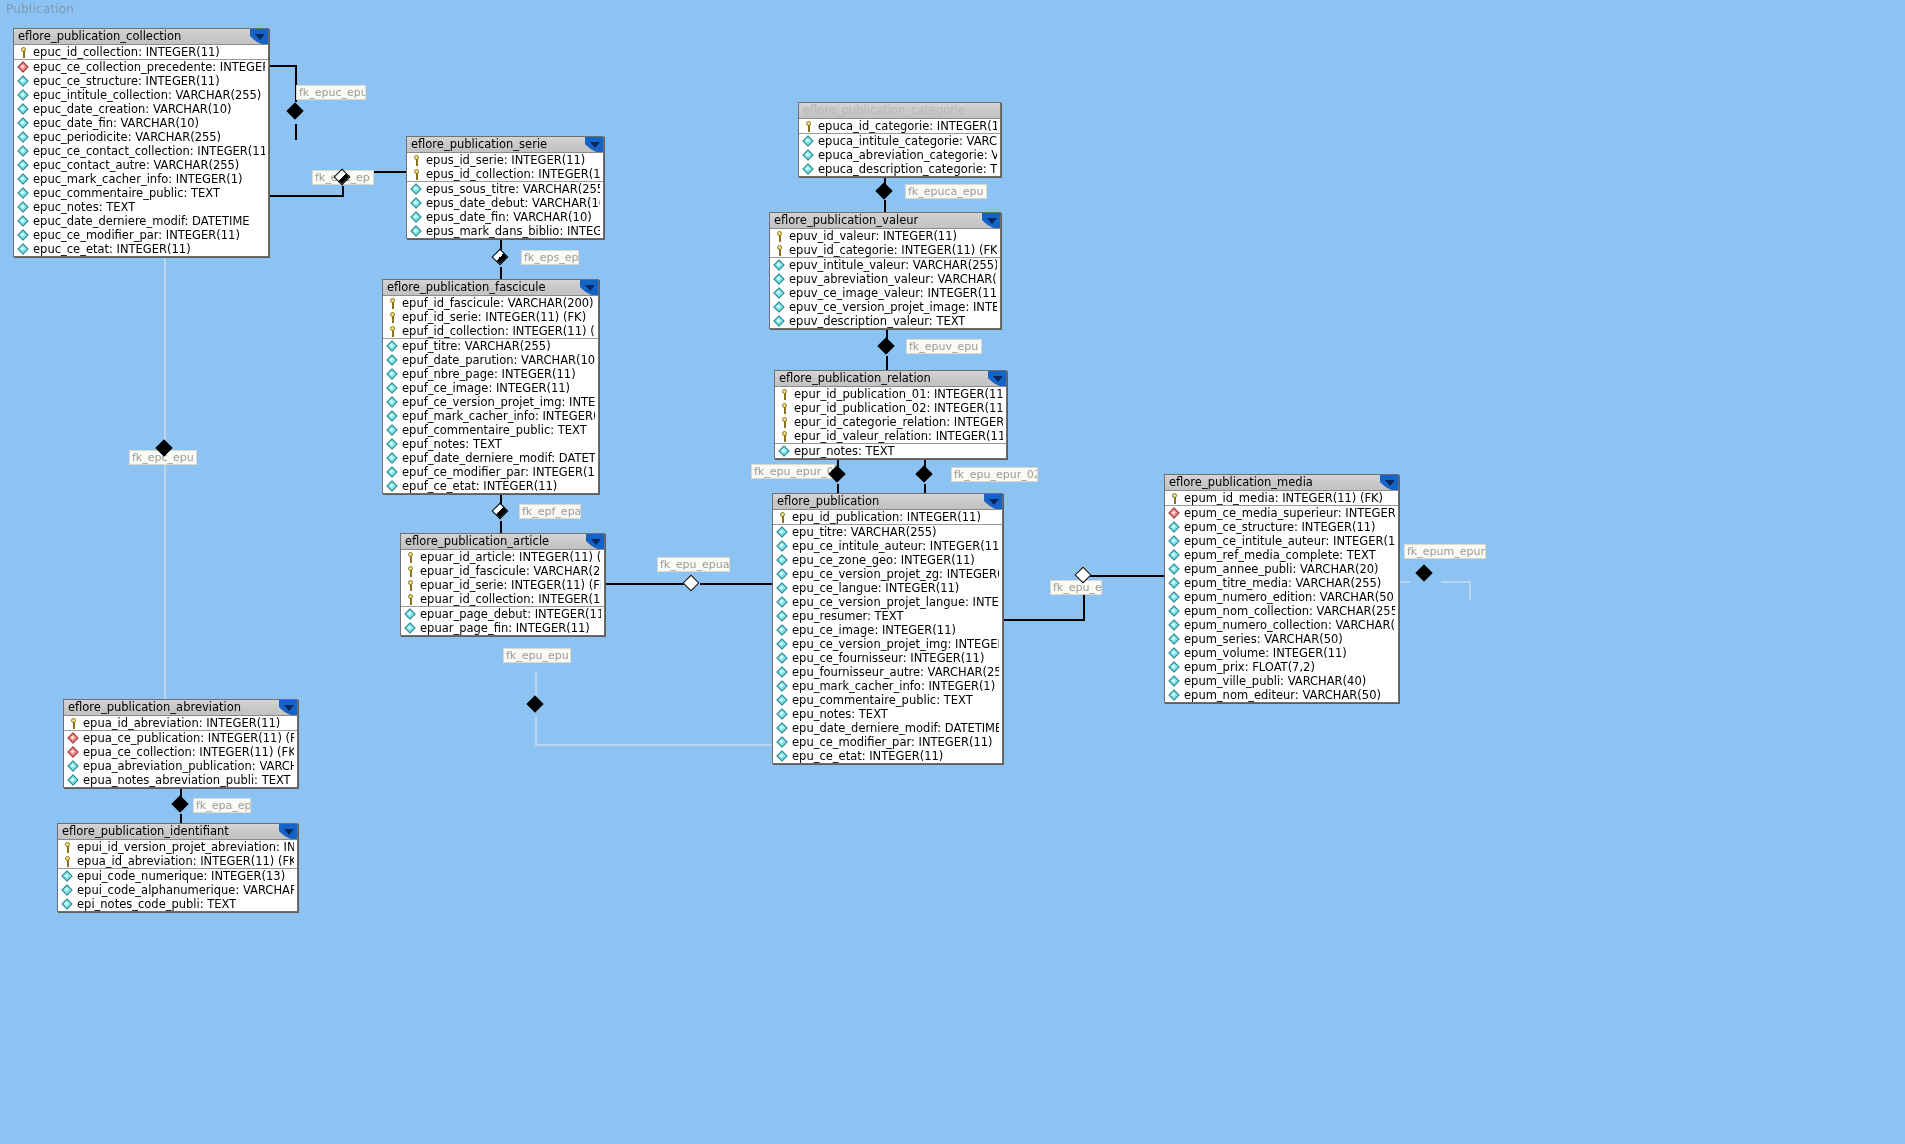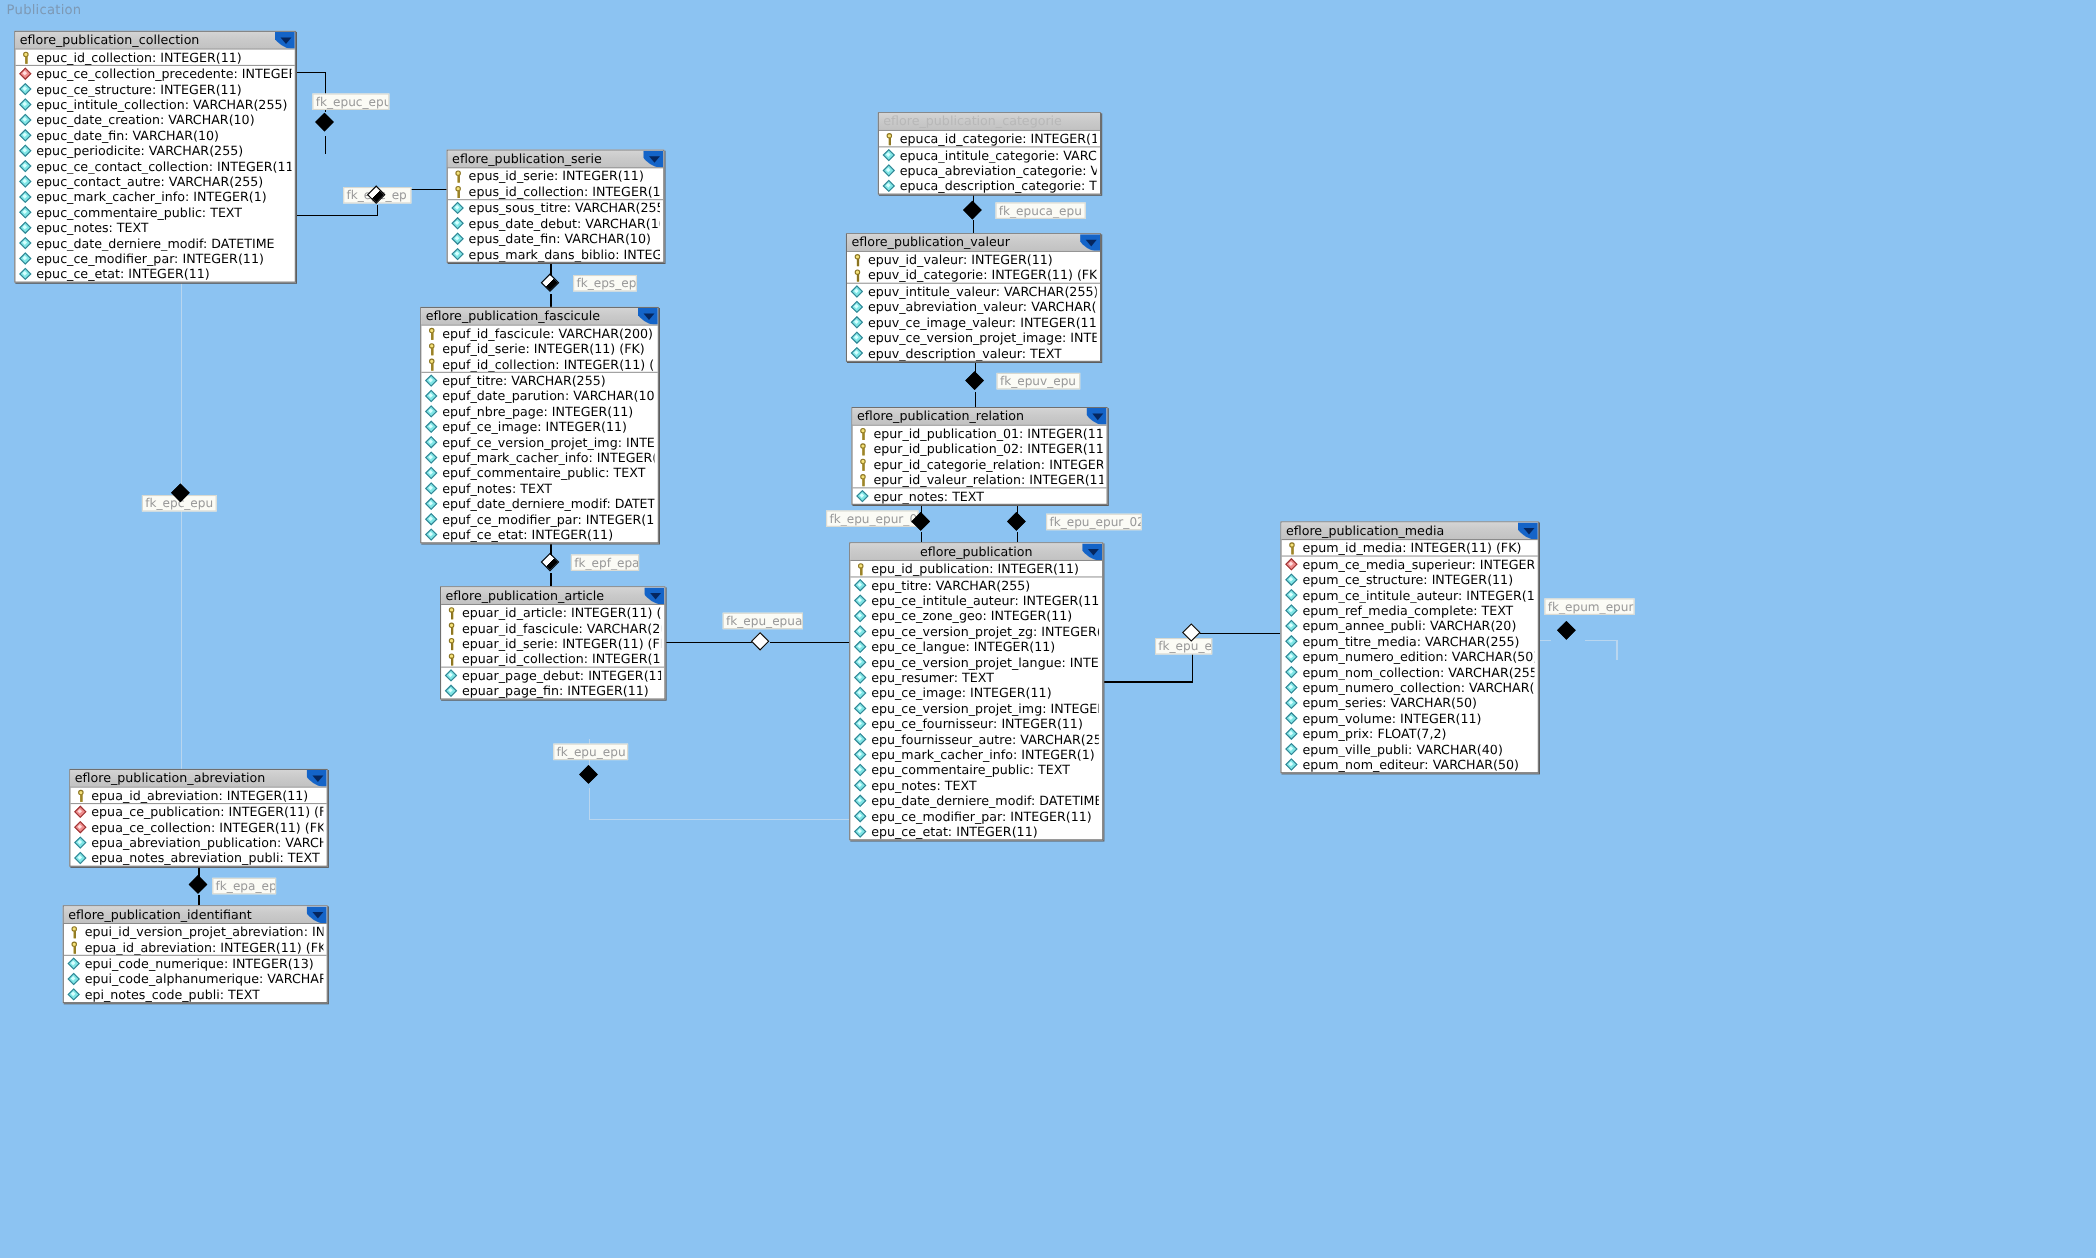--- a/index.html
+++ b/index.html
@@ -474,21 +474,21 @@
             <span class="txt">epur_id_valeur_relation: INTEGER(11) (FK)</span>
           </div>
         </div>
         <div class="rows">
           <div class="row sep">
             <span class="ico dia"></span>
             <span class="txt">epur_notes: TEXT</span>
           </div>
         </div>
       </div>
-      <div class="tbl" style="left: 772px; top: 493px; width: 231px; text-align: center;">
+      <div class="tbl" style="left: 772px; top: 493px; width: 231px;">
         <div class="hdr"><span>eflore_publication</span><span class="corner">
             <span class="fold"></span>
             <span class="tri"></span>
           </span></div>
         <div class="rows">
           <div class="row">
             <span class="ico key"></span>
             <span class="txt">epu_id_publication: INTEGER(11)</span>
           </div>
         </div>
@@ -688,26 +688,26 @@
             <span class="txt">epui_code_alphanumerique: VARCHAR(40)</span>
           </div>
           <div class="row">
             <span class="ico dia"></span>
             <span class="txt">epi_notes_code_publi: TEXT</span>
           </div>
         </div>
       </div>
     </div>
   <div id="labels-host">
-      <div class="rel-label" style="left: 284px; top: 85px; width: 70px;">fk_epuc_epu</div>
+      <div class="rel-label" style="left: 296px; top: 85px; width: 70px;">fk_epuc_epu</div>
       <div class="rel-label" style="left: 312px; top: 170px; width: 62px;">fk_epc_ep</div>
       <div class="rel-label" style="left: 521px; top: 250px; width: 58px;">fk_eps_ep</div>
       <div class="rel-label" style="left: 519px; top: 504px; width: 62px;">fk_epf_epa</div>
       <div class="rel-label" style="left: 129px; top: 450px; width: 68px;">fk_epc_epu</div>
-      <div class="rel-label" style="left: 503px; top: 676px; width: 68px;">fk_epu_epu</div>
+      <div class="rel-label" style="left: 503px; top: 648px; width: 68px;">fk_epu_epu</div>
       <div class="rel-label" style="left: 193px; top: 798px; width: 58px;">fk_epa_ep</div>
       <div class="rel-label" style="left: 905px; top: 184px; width: 82px;">fk_epuca_epu</div>
       <div class="rel-label" style="left: 906px; top: 339px; width: 76px;">fk_epuv_epu</div>
       <div class="rel-label" style="left: 751px; top: 464px; width: 84px;">fk_epu_epur_01</div>
       <div class="rel-label" style="left: 951px; top: 467px; width: 87px;">fk_epu_epur_02</div>
       <div class="rel-label" style="left: 657px; top: 557px; width: 73px;">fk_epu_epua</div>
       <div class="rel-label" style="left: 1050px; top: 580px; width: 52px;">fk_epu_epun</div>
       <div class="rel-label" style="left: 1404px; top: 544px; width: 82px;">fk_epum_epur</div>
     </div>
   <div id="diamonds-host">

